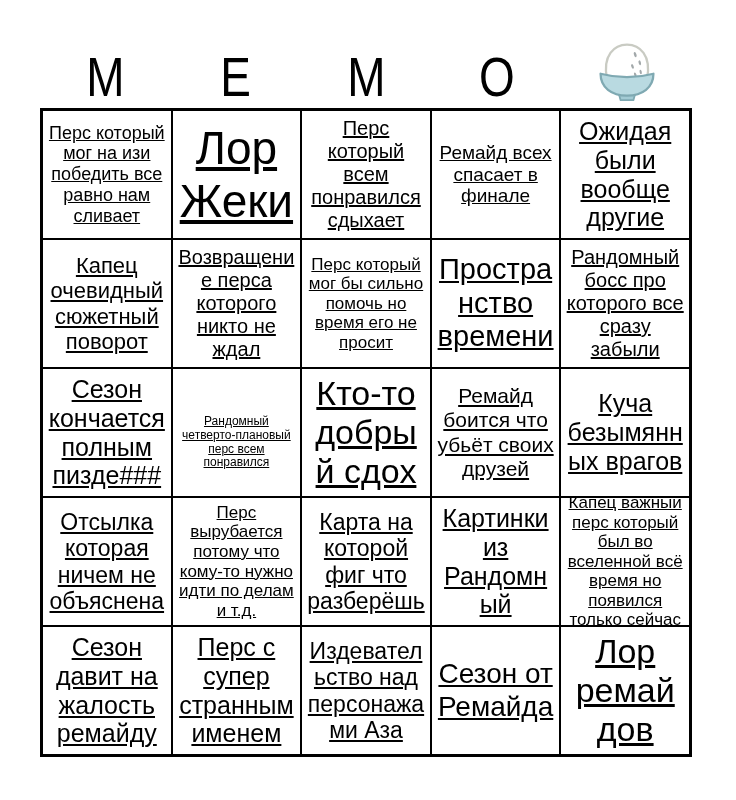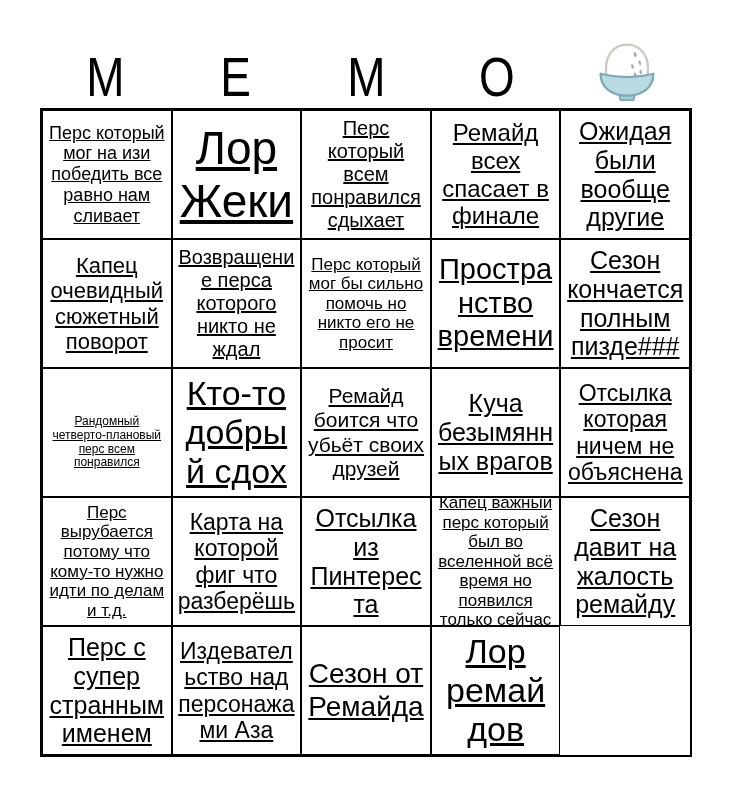--- a/index.html
+++ b/index.html
@@ -116,36 +116,39 @@
   <div class="cell">
         <div class="cell-text" style="font-size: 18px;">Перс который мог на изи победить все равно нам сливает</div>
       </div>
       <div class="cell">
         <div class="cell-text" style="font-size: 46px;">Лор Жеки</div>
       </div>
       <div class="cell">
         <div class="cell-text" style="font-size: 20px;">Перс который всем понравился сдыхает</div>
       </div>
       <div class="cell">
-        <div class="cell-text" style="font-size: 24px;">Ремайд всех спасает в финале</div>
+        <div class="cell-text" style="font-size: 19px;">Ремайд всех спасает в финале</div>
       </div>
       <div class="cell">
         <div class="cell-text" style="font-size: 25px;">Ожидая были вообще другие</div>
       </div>
       <div class="cell">
         <div class="cell-text" style="font-size: 22px;">Капец очевидный сюжетный поворот</div>
       </div>
       <div class="cell">
         <div class="cell-text" style="font-size: 20px;">Возвращение перса которого никто не ждал</div>
       </div>
       <div class="cell">
-        <div class="cell-text" style="font-size: 17px;">Перс который мог бы сильно помочь но никто его не просит</div>
+        <div class="cell-text" style="font-size: 17px;">Перс который мог бы сильно помочь но время его не просит</div>
       </div>
       <div class="cell">
         <div class="cell-text" style="font-size: 29px;">Пространство времени</div>
+      </div>
+      <div class="cell">
+        <div class="cell-text" style="font-size: 20px;">Рандомный босс про которого все сразу забыли</div>
       </div>
       <div class="cell">
         <div class="cell-text" style="font-size: 25px;">Сезон кончается полным пизде###</div>
       </div>
       <div class="cell">
         <div class="cell-text" style="font-size: 12px; margin-top: 20px;">Рандомный четверто-плановый перс всем понравился</div>
       </div>
       <div class="cell">
         <div class="cell-text" style="font-size: 34px;">Кто-то добрый сдох</div>
       </div>
@@ -158,21 +161,21 @@
       <div class="cell">
         <div class="cell-text" style="font-size: 23px;">Отсылка которая ничем не объяснена</div>
       </div>
       <div class="cell">
         <div class="cell-text" style="font-size: 17px;">Перс вырубается потому что кому-то нужно идти по делам и т.д.</div>
       </div>
       <div class="cell">
         <div class="cell-text" style="font-size: 23px;">Карта на которой фиг что разберёшь</div>
       </div>
       <div class="cell">
-        <div class="cell-text" style="font-size: 25px;">Отсылка из Пинтереста</div>
+        <div class="cell-text" style="font-size: 25px;">Картинки из Рандомный</div>
       </div>
       <div class="cell">
         <div class="cell-text" style="font-size: 17px;">Капец важный перс который был во вселенной всё время но появился только сейчас</div>
       </div>
       <div class="cell">
         <div class="cell-text" style="font-size: 25px;">Сезон давит на жалость ремайду</div>
       </div>
       <div class="cell">
         <div class="cell-text" style="font-size: 25px; text-align: center;">Перс с супер странным именем</div>
       </div>

